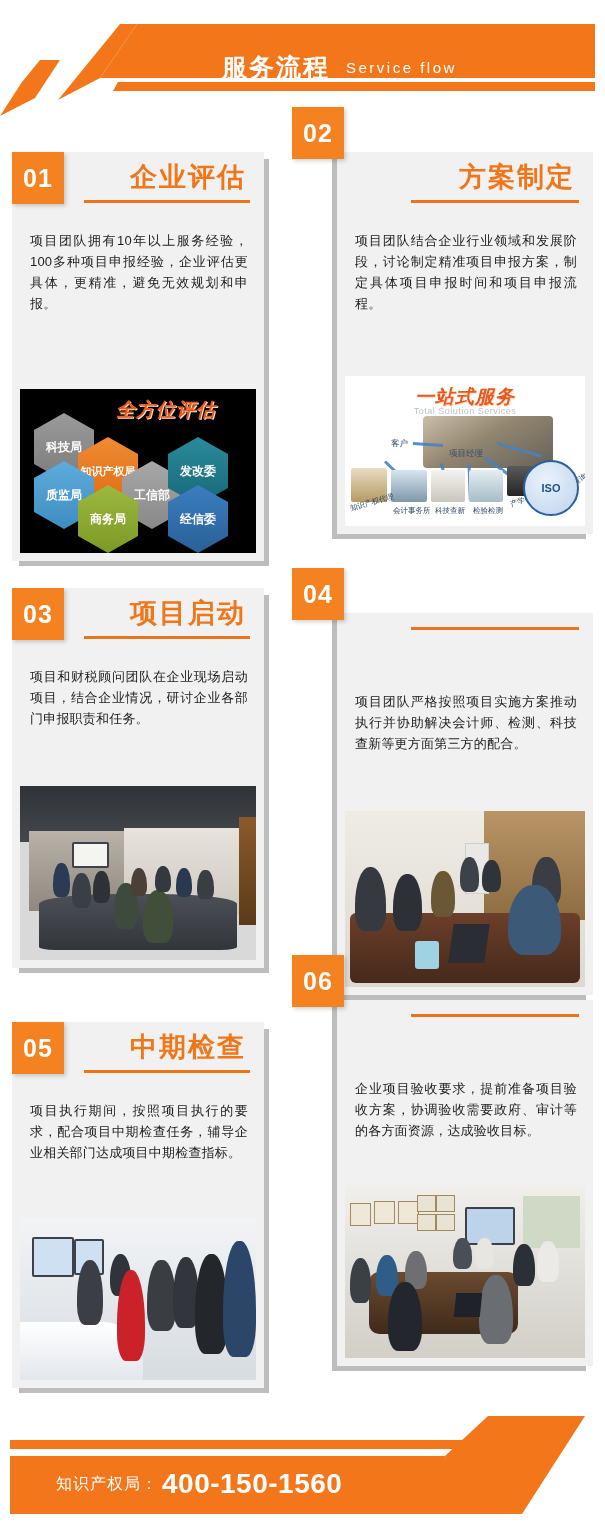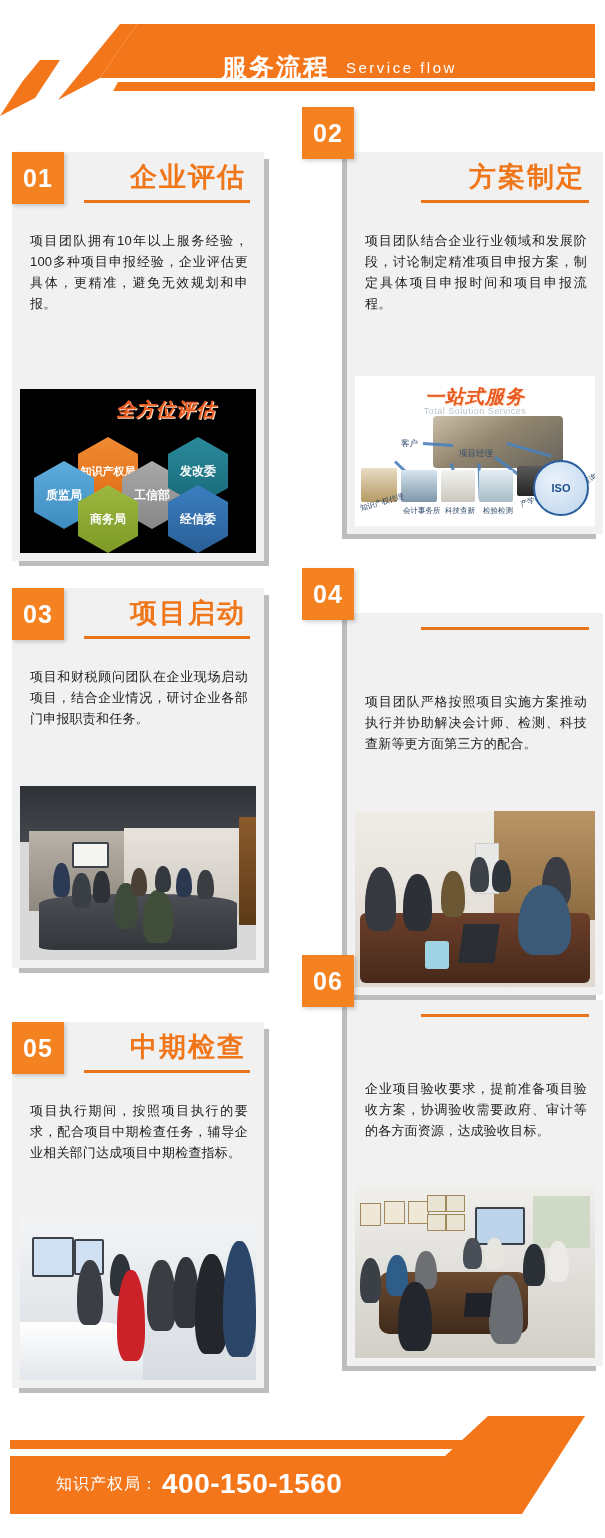--- a/index.html
+++ b/index.html
@@ -35,21 +35,21 @@
     background:#f4761b;
     -webkit-clip-path:polygon(60px 0, 35px 38px, 0 56px, 0 56px, 22px 22px, 40px 0);
     clip-path:polygon(60px 0, 35px 38px, 0 56px, 0 56px, 22px 22px, 40px 0);
   }
   .hdr-text{position:absolute;left:222px;top:36px;display:flex;align-items:flex-end;gap:16px;margin-top:16px;}
   .hdr-cn{color:#fff;font-size:25px;font-weight:bold;letter-spacing:2px;line-height:30px;}
   .hdr-en{color:#fff;font-size:15px;letter-spacing:2.5px;line-height:24px;padding-bottom:2px;}
 
   
   .col-left{position:absolute;left:12px;width:252px;}
-  .col-right{position:absolute;left:347px;width:204px;}
+  .col-right{position:absolute;left:337px;width:204px;}
 
   
   .card{position:relative;background:#f1f1f1;box-sizing:border-box;}
   .card.shadow-r{box-shadow:6px 6px 0 -1px #bdbdbd;}
   .card.shadow-l{box-shadow:-6px 6px 0 -1px #bdbdbd;}
   .badge{
     position:absolute;width:52px;height:52px;background:#f58220;
     color:#fff;font-size:25px;font-weight:bold;
     display:flex;align-items:center;justify-content:center;
     letter-spacing:1px;z-index:4;
@@ -163,20 +163,21 @@
       <div class="badge inside">01</div>
       <div class="card-head">
         <div class="title">企业评估</div>
         <div class="title-rule" style="width:166px;"></div>
       </div>
       <div class="body-text">项目团队拥有10年以上服务经验，100多种项目申报经验，企业评估更具体，更精准，避免无效规划和申报。</div>
 
       <div class="photo" style="position:absolute;left:8px;bottom:8px;width:236px;height:164px;">
         <div class="hexwrap">
           <div class="hexttl">全方位评估</div>
+          <div class="hex" style="left:14px;top:24px;background:linear-gradient(#9a9a9a,#7c7c7c);">科技局</div>
           <div class="hex" style="left:58px;top:48px;background:linear-gradient(#f08b34,#e06c13);font-size:11px;">知识产权局</div>
           <div class="hex" style="left:14px;top:72px;background:linear-gradient(#5eabdd,#3f8cc0);">质监局</div>
           <div class="hex" style="left:102px;top:72px;background:linear-gradient(#a8a8a8,#888);">工信部</div>
           <div class="hex" style="left:58px;top:96px;background:linear-gradient(#9cb83f,#7d9a26);">商务局</div>
           <div class="hex" style="left:148px;top:48px;background:linear-gradient(#2a8a9b,#176877);">发改委</div>
           <div class="hex" style="left:148px;top:96px;background:linear-gradient(#3a7ec0,#2a5f96);">经信委</div>
         </div>
       </div>
     </div>
   </div>

